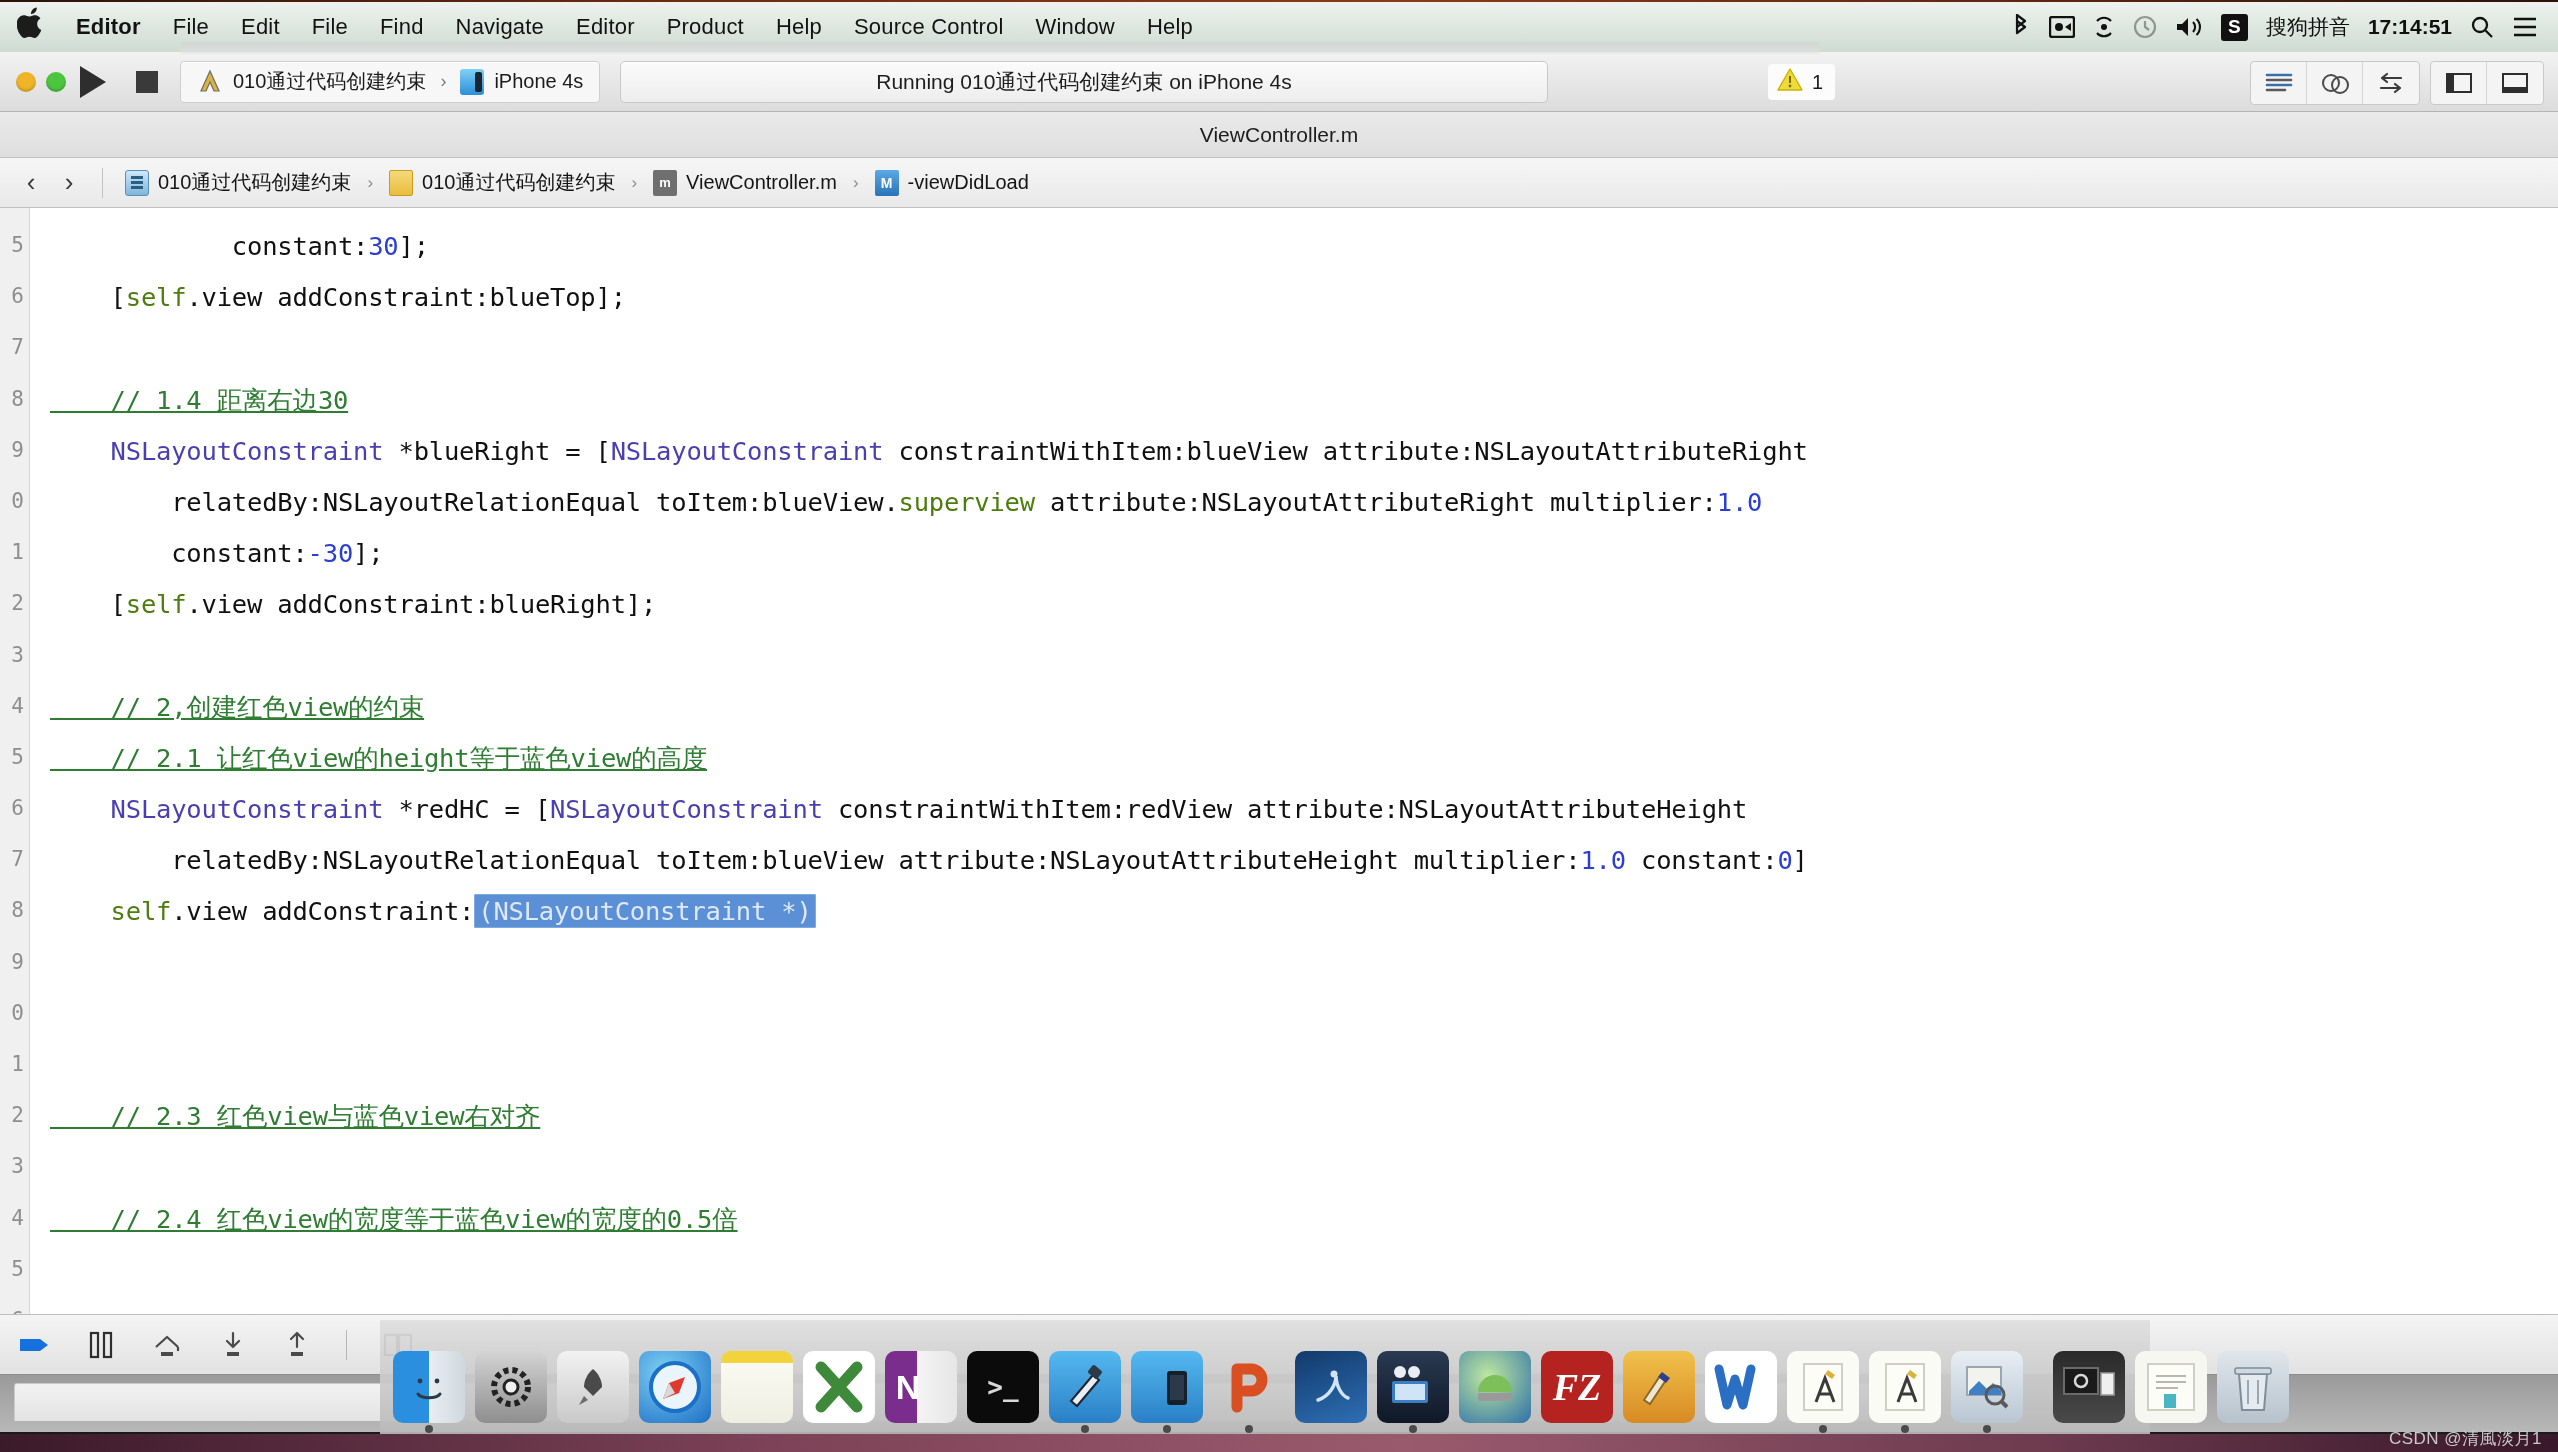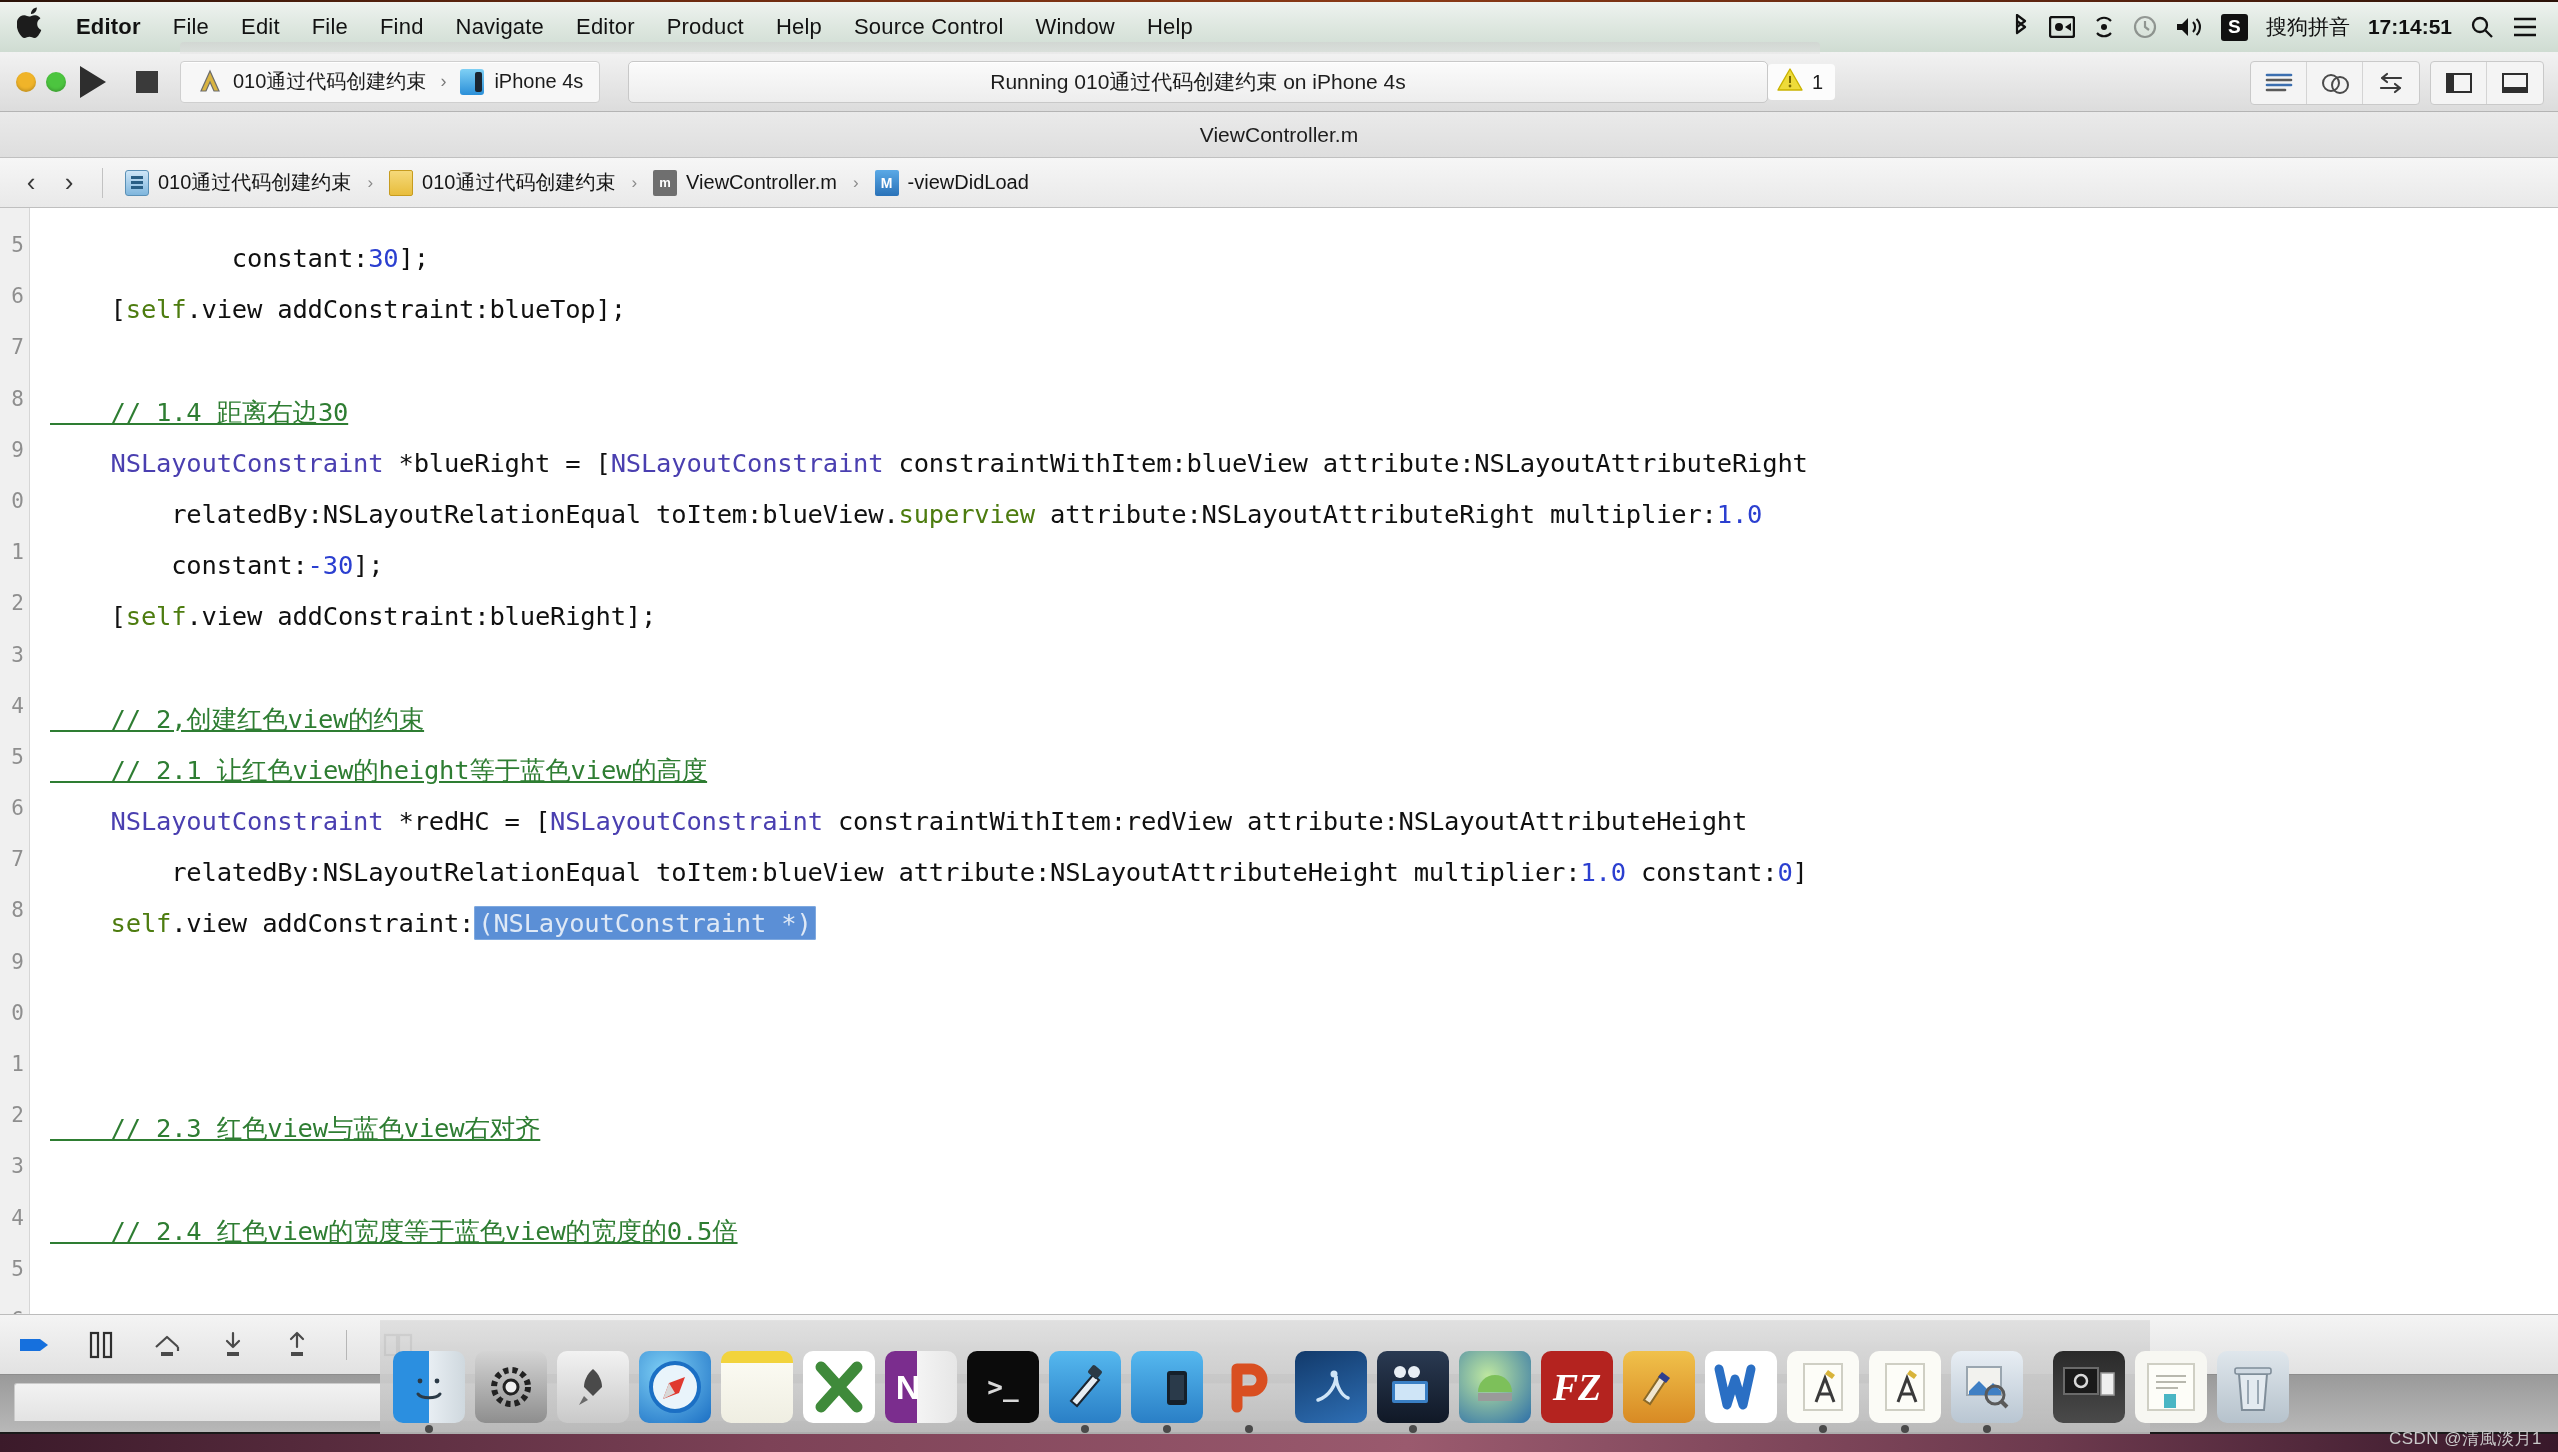--- a/index.html
+++ b/index.html
@@ -59,24 +59,24 @@
   .scheme-box { display:flex; align-items:center; height:42px; background:#f7f7f7;
      border:1px solid #cfcfcf; border-radius:4px; padding:0 16px; gap:10px; margin-left:6px;
      box-shadow: inset 0 1px 0 #fff; }
   .scheme-txt { font-size:20px; color:#1b1b1b; white-space:nowrap;}
   .chev { color:#7a7a7a; font-size:18px; padding:0 4px;}
   .ico-appstore { width:26px; height:26px; }
   .ico-sim { width:24px; height:26px; background:linear-gradient(180deg,#7fd0f5,#2b8fd8);
      border-radius:3px; position:relative; }
   .ico-sim::after{content:""; position:absolute; right:2px; top:3px; width:7px; height:20px;
      background:#1b2530; border-radius:2px;}
-  .status-box { position:absolute; left:620px; top:9px; width:1140px; height:42px;
+  .status-box { position:absolute; left:620px; top:9px; width:928px; height:42px;
      background:linear-gradient(180deg,#fbfbfb,#ededed); border:1px solid #c8c8c8;
      border-radius:5px; display:flex; align-items:center; justify-content:center;
-     box-shadow: inset 0 1px 0 #fff; margin-left: 8px;}
+     box-shadow: inset 0 1px 0 #fff;}
   .status-txt { font-size:21px; color:#1d1d1d; white-space:nowrap;}
   .warn-box { position:absolute; left:1768px; top:12px; height:36px; display:flex;
      align-items:center; gap:8px; background:#fcfcfc; border-radius:4px; padding:0 12px 0 8px;}
   .warn-count { font-size:20px; color:#1c1c1c; }
   .tb-right { position:absolute; right:14px; top:9px; display:flex; align-items:center; gap:10px;}
   .seg { display:flex; background:#f4f4f4; border:1px solid #c9c9c9; border-radius:4px; overflow:hidden;}
   .seg > div { width:56px; height:42px; display:flex; align-items:center; justify-content:center;
      border-right:1px solid #d4d4d4;}
   .seg > div:last-child { border-right:none; }
   .seg2 { display:flex; background:#f4f4f4; border:1px solid #c9c9c9; border-radius:4px; overflow:hidden;}
@@ -108,21 +108,21 @@
      align-items:center; justify-content:center; border-radius:2px;}
   .ic-mth { background:linear-gradient(180deg,#5aa9e6,#2a72b8); color:#fff; font-size:14px;
      font-weight:bold; display:flex; align-items:center; justify-content:center; border-radius:2px;}
 
   
   .editor { position:relative; height:1106px; background:#ffffff; display:flex; overflow:hidden;}
   .gutter { width:30px; background:#f0f0f0; border-right:1px solid #d6d6d6; flex:none;
      padding-top:12px; }
   .gutter .ln { height:51.2px; line-height:51.2px; text-align:right; padding-right:5px;
      font-family:"DejaVu Sans Mono", monospace; font-size:21px; color:#8e8e8e; overflow:hidden;}
-  .code { flex:1; padding-top:25px; overflow:hidden; position:relative;}
+  .code { flex:1; padding-top:13px; overflow:hidden; position:relative;}
   .cl { height:51.2px; line-height:51.2px; white-space:pre; font-family:"DejaVu Sans Mono", monospace;
         font-size:25.5px; color:#1a1a1a; padding-left:20px; letter-spacing:-0.2px;}
   .kw   { color:#4d7c0f; }
   .cls  { color:#4a3fb0; }     
   .num  { color:#2b3fd0; }     
   .cm   { color:#2e7d32;text-decoration:underline; }     
   .plain{ color:#101010; }
   .sel  { background:#5b8fd6; color:#dfe9f6; padding:2px 4px; border-radius:2px;
           box-shadow: inset 0 0 0 1px #7fa9df; }
 

